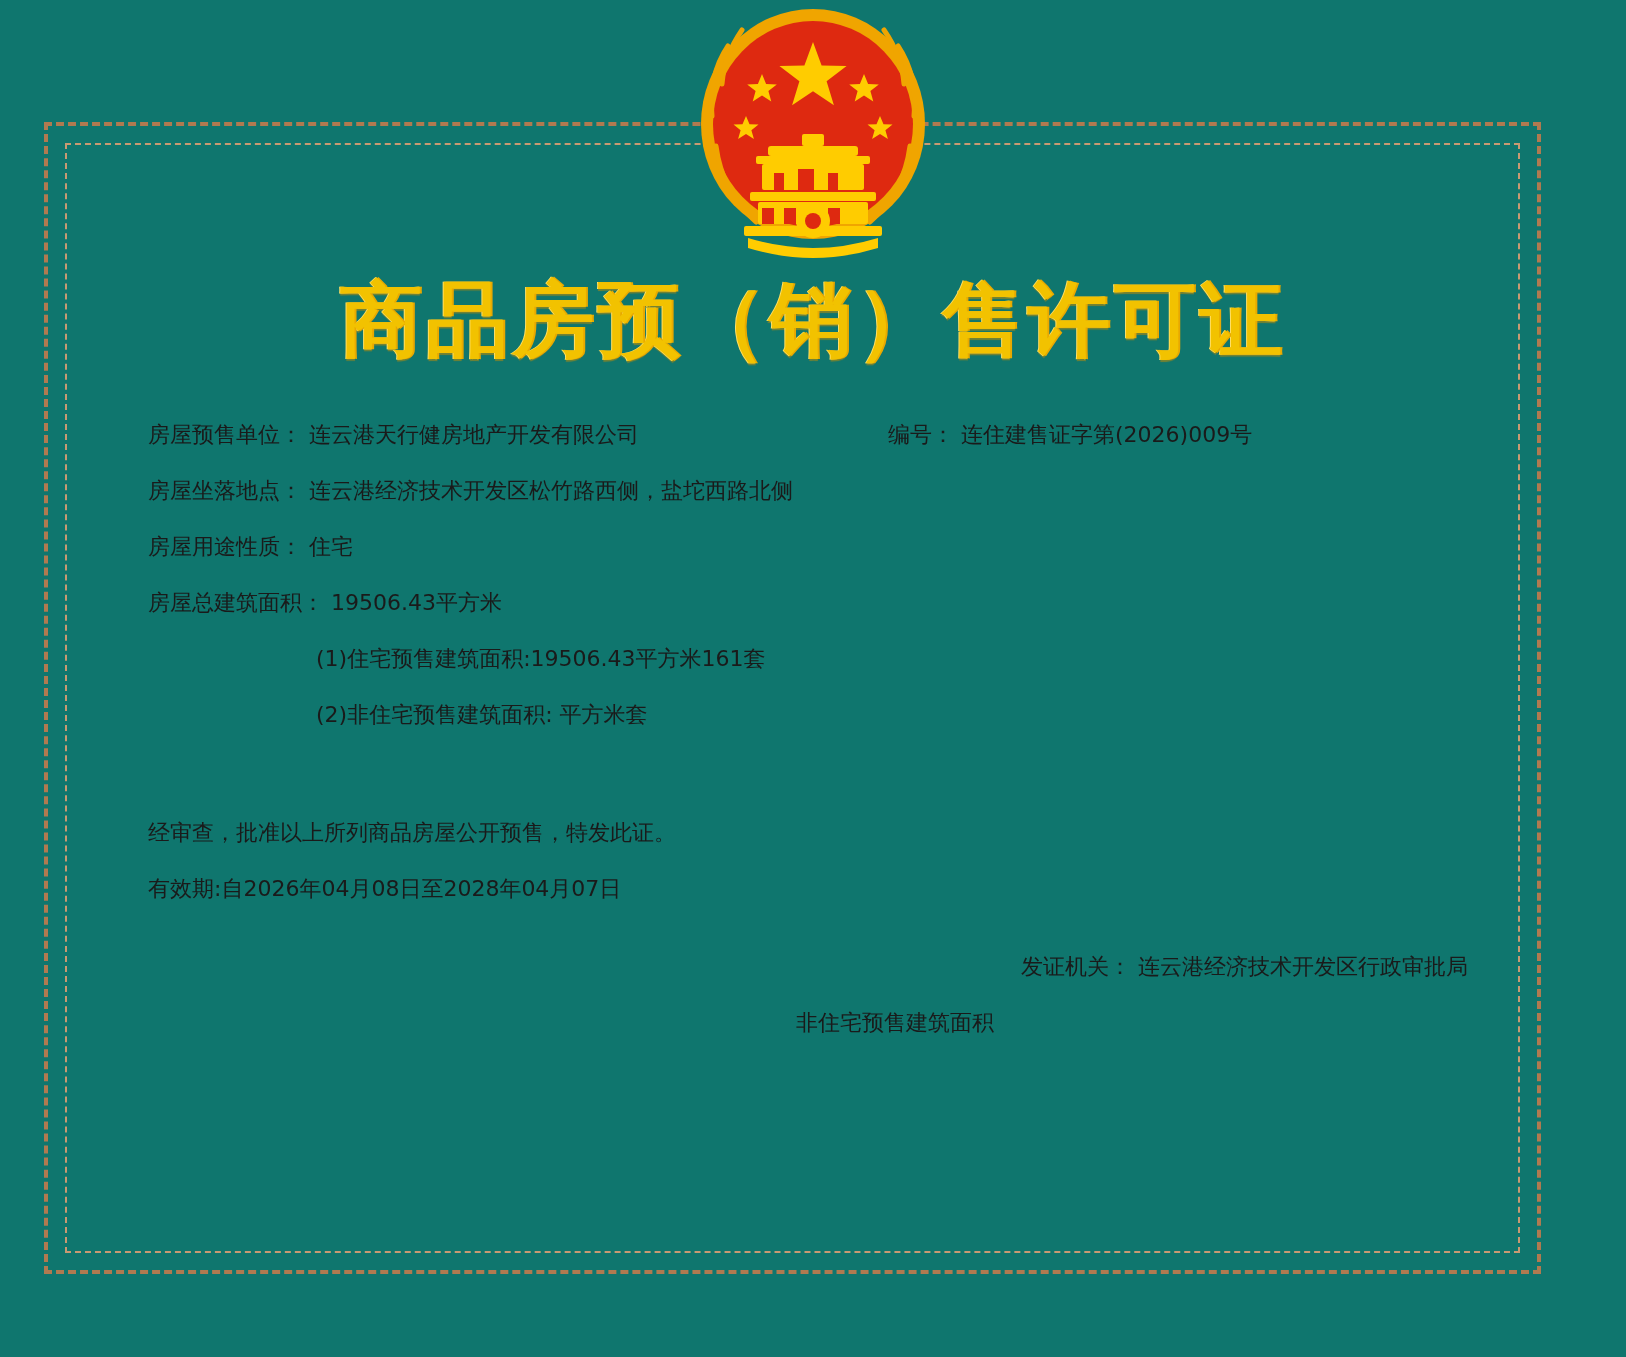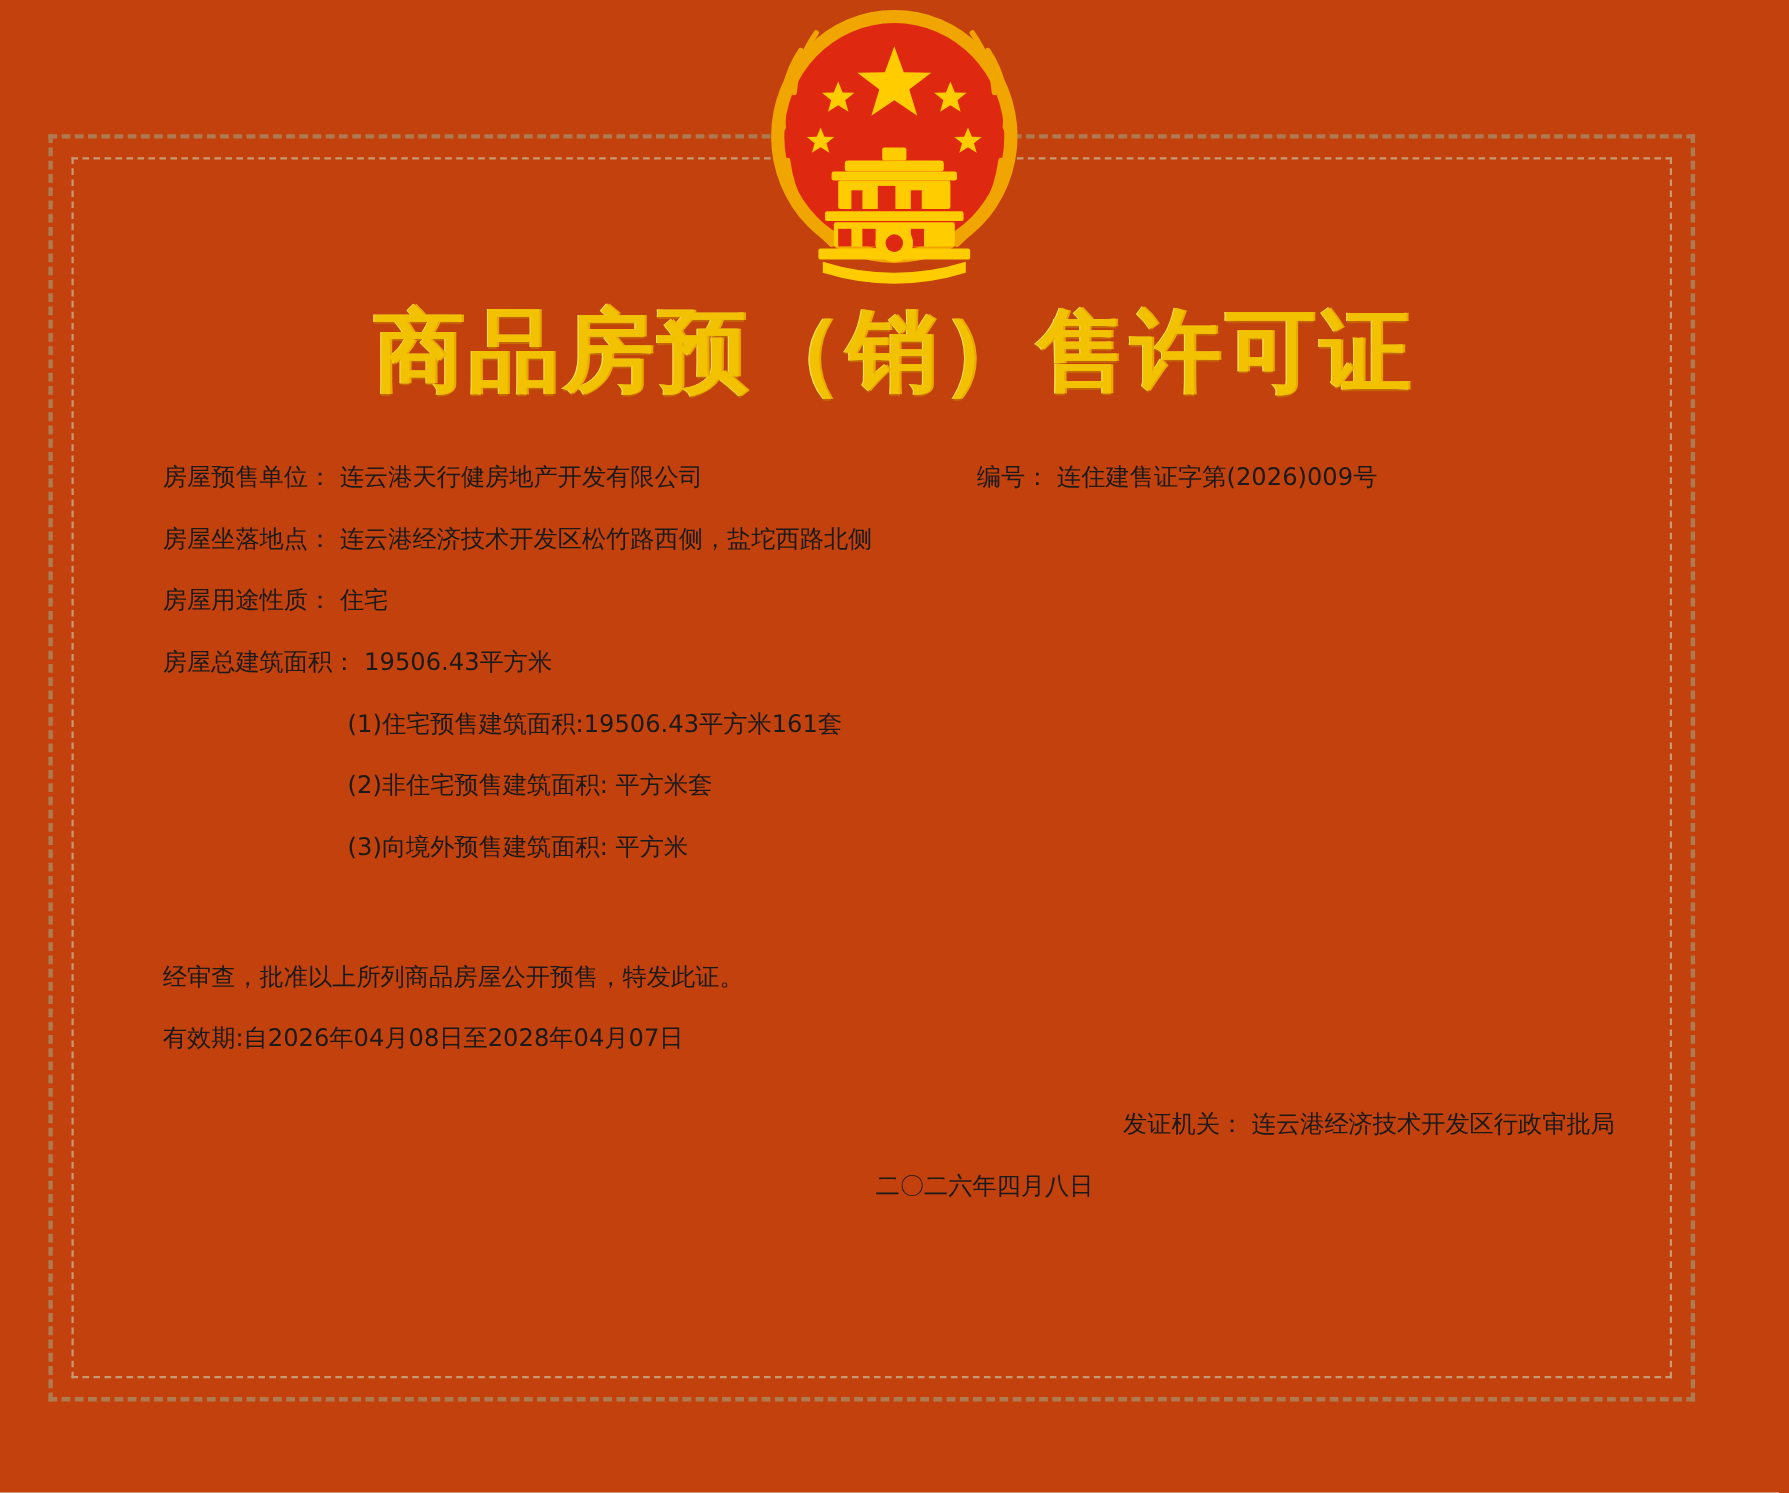--- a/index.html
+++ b/index.html
@@ -7,21 +7,21 @@
     padding: 0;
     background: #ffffff;
   }
   body {
     font-family: "DejaVu Sans", "Liberation Sans", sans-serif;
   }
   .page {
     position: relative;
     width: 1626px;
     height: 1357px;
-    background: #c2410c;
+    background: #0f766e;
     overflow: hidden;
   }
   
   .border-frame {
     position: absolute;
     left: 44px;
     top: 122px;
     width: 1497px;
     height: 1152px;
     border: 4px dashed #b07a50;
@@ -202,29 +202,28 @@
     </div>
 
 
     <div class="row">
       <span class="label">房屋总建筑面积：</span>
       <span class="value">19506.43平方米</span>
     </div>
 
     <div class="sub-row">(1)住宅预售建筑面积:19506.43平方米161套</div>
     <div class="sub-row">(2)非住宅预售建筑面积: 平方米套</div>
-    <div class="sub-row">(3)向境外预售建筑面积: 平方米</div>
 
     <div class="spacer"></div>
 
     <div class="para">经审查，批准以上所列商品房屋公开预售，特发此证。</div>
     <div class="para">有效期:自2026年04月08日至2028年04月07日</div>
 
     <div class="right-block">
       <div class="line">
         <span class="label">发证机关：</span>
         <span class="value">连云港经济技术开发区行政审批局</span>
       </div>
     </div>
-    <div class="para date-line">二〇二六年四月八日</div>
+    <div class="para date-line">非住宅预售建筑面积</div>
 
   </div>
 </div>
 
 </body></html>

